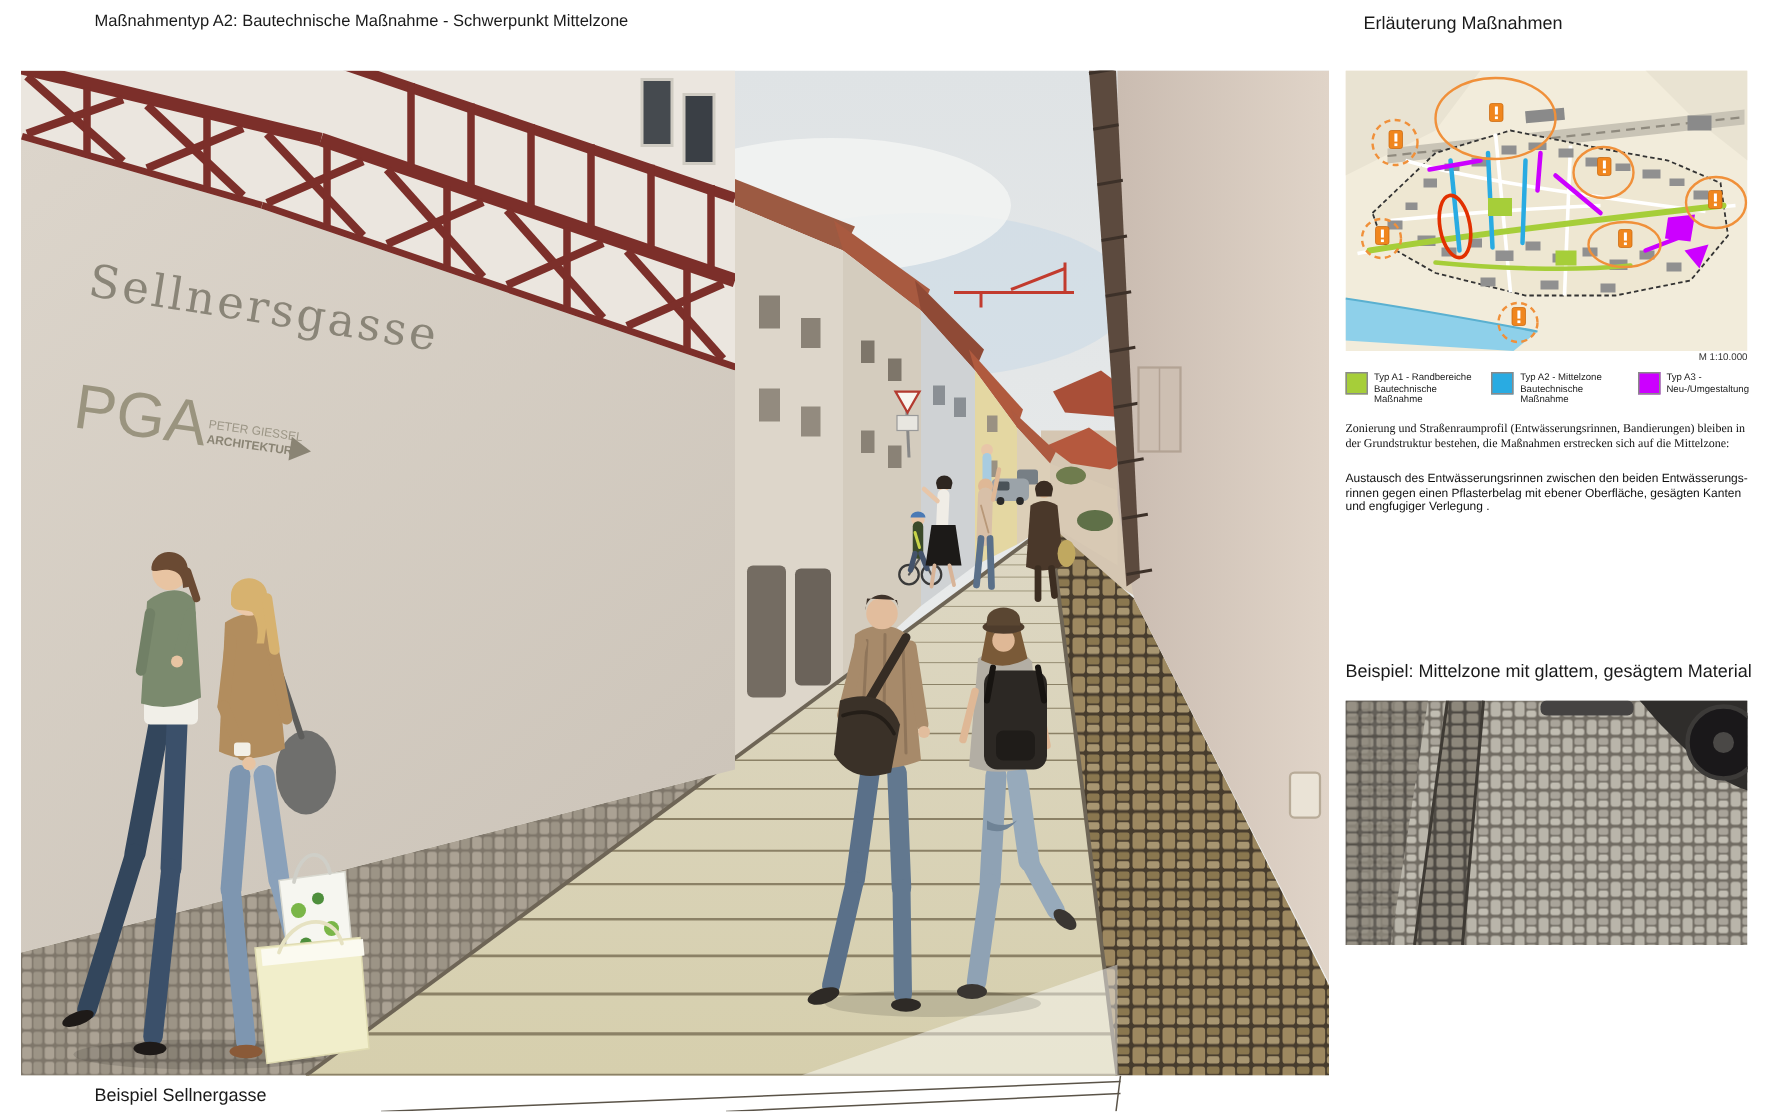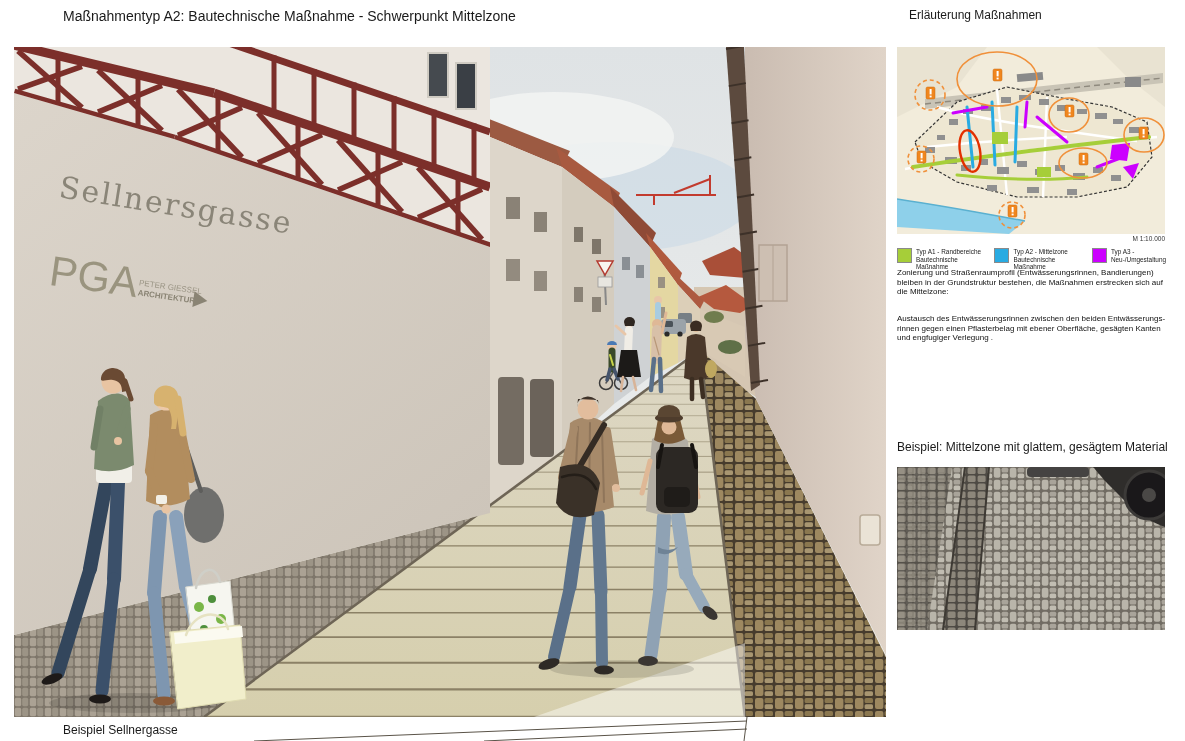--- a/index.html
+++ b/index.html
@@ -1,30 +1,30 @@
 <!DOCTYPE html>
 <html><head>
 <meta charset="utf-8">
 <style>
   html,body{margin:0;padding:0;background:#ffffff;}
   body{width:1185px;height:741px;position:relative;overflow:hidden;
        font-family:"Liberation Sans",sans-serif;color:#1a1a1a;}
   .abs{position:absolute;}
-  .title{left:63px;top:8px;font-size:14px;}
+  .title{left:63px;top:8px;font-size:11px;}
   .right-title{left:897px;top:8px;font-size:12px;margin-left:12px;}
   .street-photo{left:14px;top:47px;}
   .ext-lines{left:14px;top:717px;}
   .map{left:897px;top:47px;}
   .scale{left:897px;top:235px;width:268px;text-align:right;font-size:6.5px;color:#333;}
   .legend{left:897px;top:248px;width:278px;display:flex;align-items:flex-start;}
   .legend-item{display:flex;margin-right:9px;}
   .swatch{width:13px;height:13px;margin-right:4px;flex:0 0 auto;border:0.5px solid #8a8a8a;}
   .legend-label{font-size:6.4px;line-height:7.6px;color:#222;}
   .para{left:897px;width:272px;font-size:8px;line-height:9.6px;color:#111;}
-  .p1{top:268px;}
+  .p1{top:281px;font-family:Liberation Serif, serif;}
   .p2{top:314px;}
   .example-heading{left:897px;top:440px;font-size:12px;}
   .example-photo{left:897px;top:467px;}
   .caption{left:63px;top:723px;font-size:12px;text-align:center;}
 </style>
 </head>
 <body>
 
 <div class="abs title">Maßnahmentyp A2: Bautechnische Maßnahme - Schwerpunkt Mittelzone</div>
 <div class="abs right-title">Erläuterung Maßnahmen</div>

